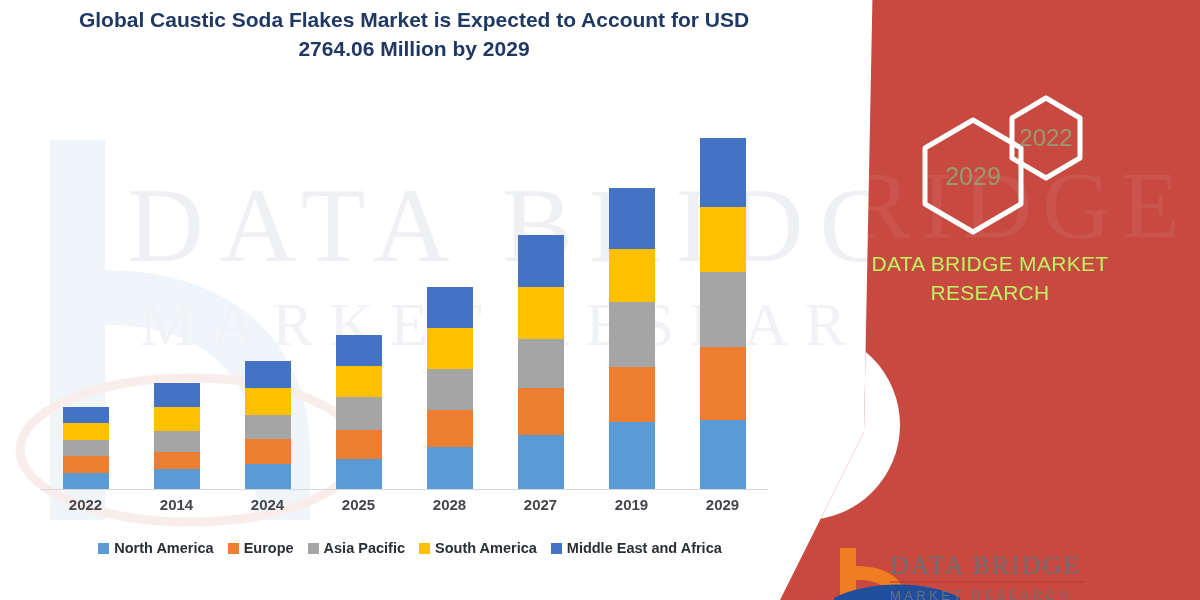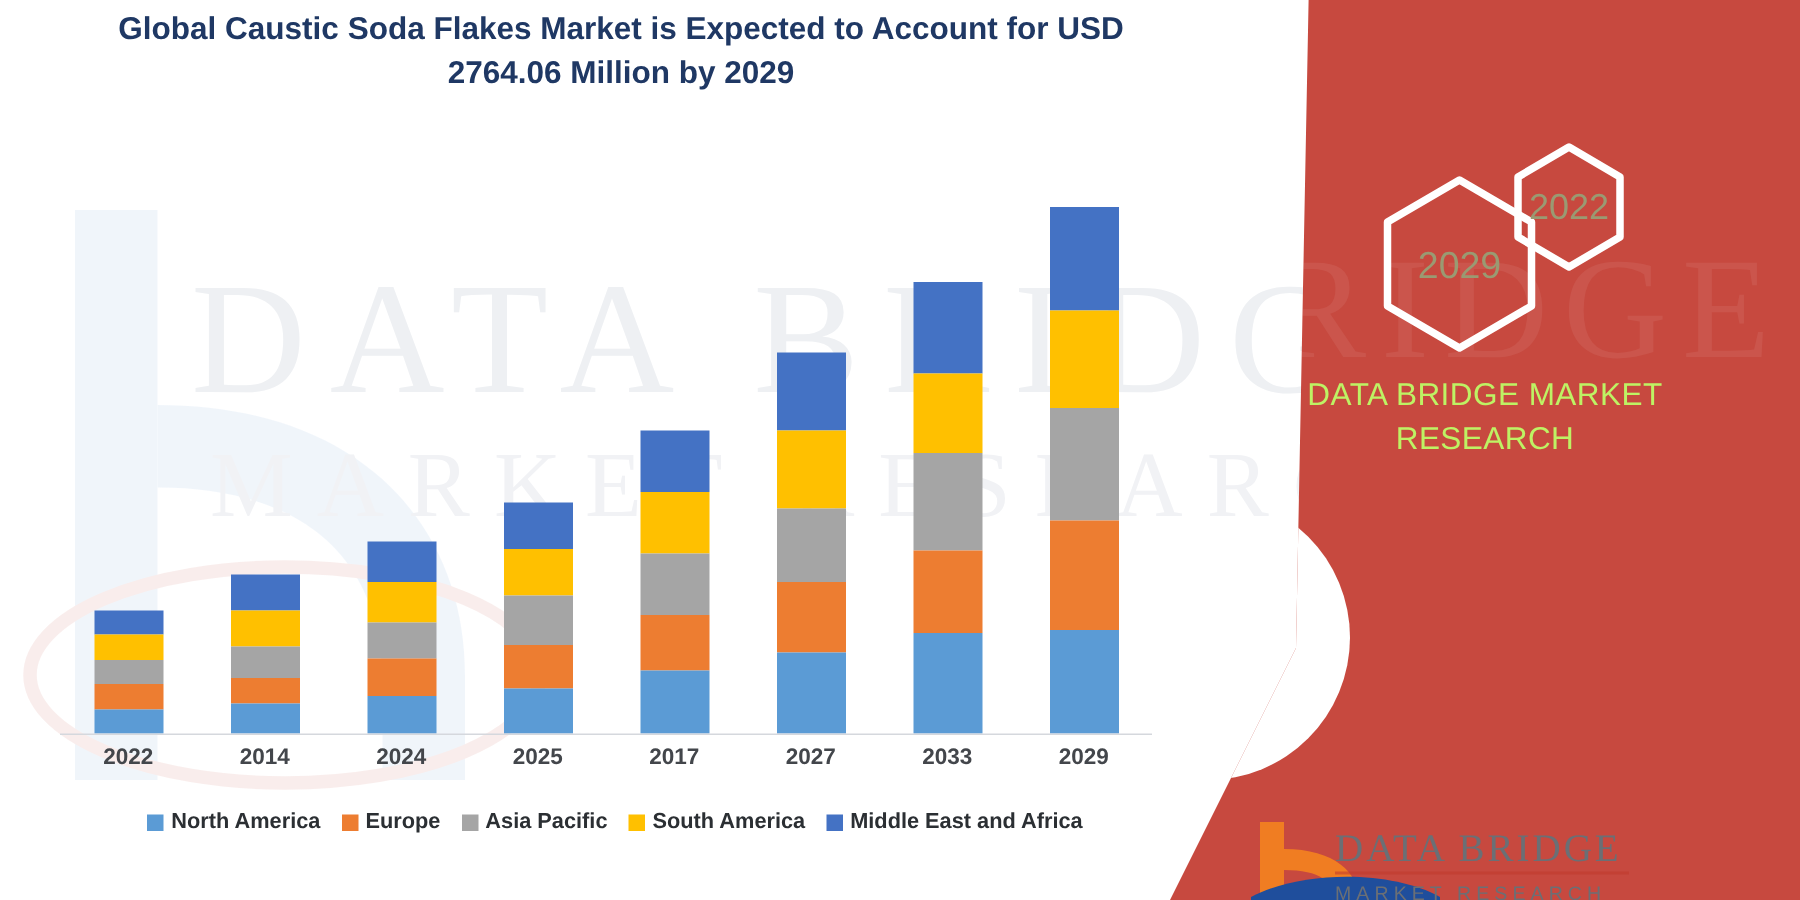--- a/index.html
+++ b/index.html
@@ -310,23 +310,23 @@
         </div>
       </div>
     <div class="axis-line"></div>
   </div>
 
   <div class="xlabels" id="xlabels">
       <div>2022</div>
       <div>2014</div>
       <div>2024</div>
       <div>2025</div>
-      <div>2017</div>
+      <div>2028</div>
       <div>2027</div>
-      <div>2033</div>
+      <div>2019</div>
       <div>2029</div>
     </div>
 
   <div class="legend" id="legend">
       <div class="legend-item">
         <span class="legend-swatch" style="background: rgb(91, 155, 213);"></span>
         <span class="legend-label">North America</span>
       </div>
       <div class="legend-item">
         <span class="legend-swatch" style="background: rgb(237, 125, 49);"></span>

